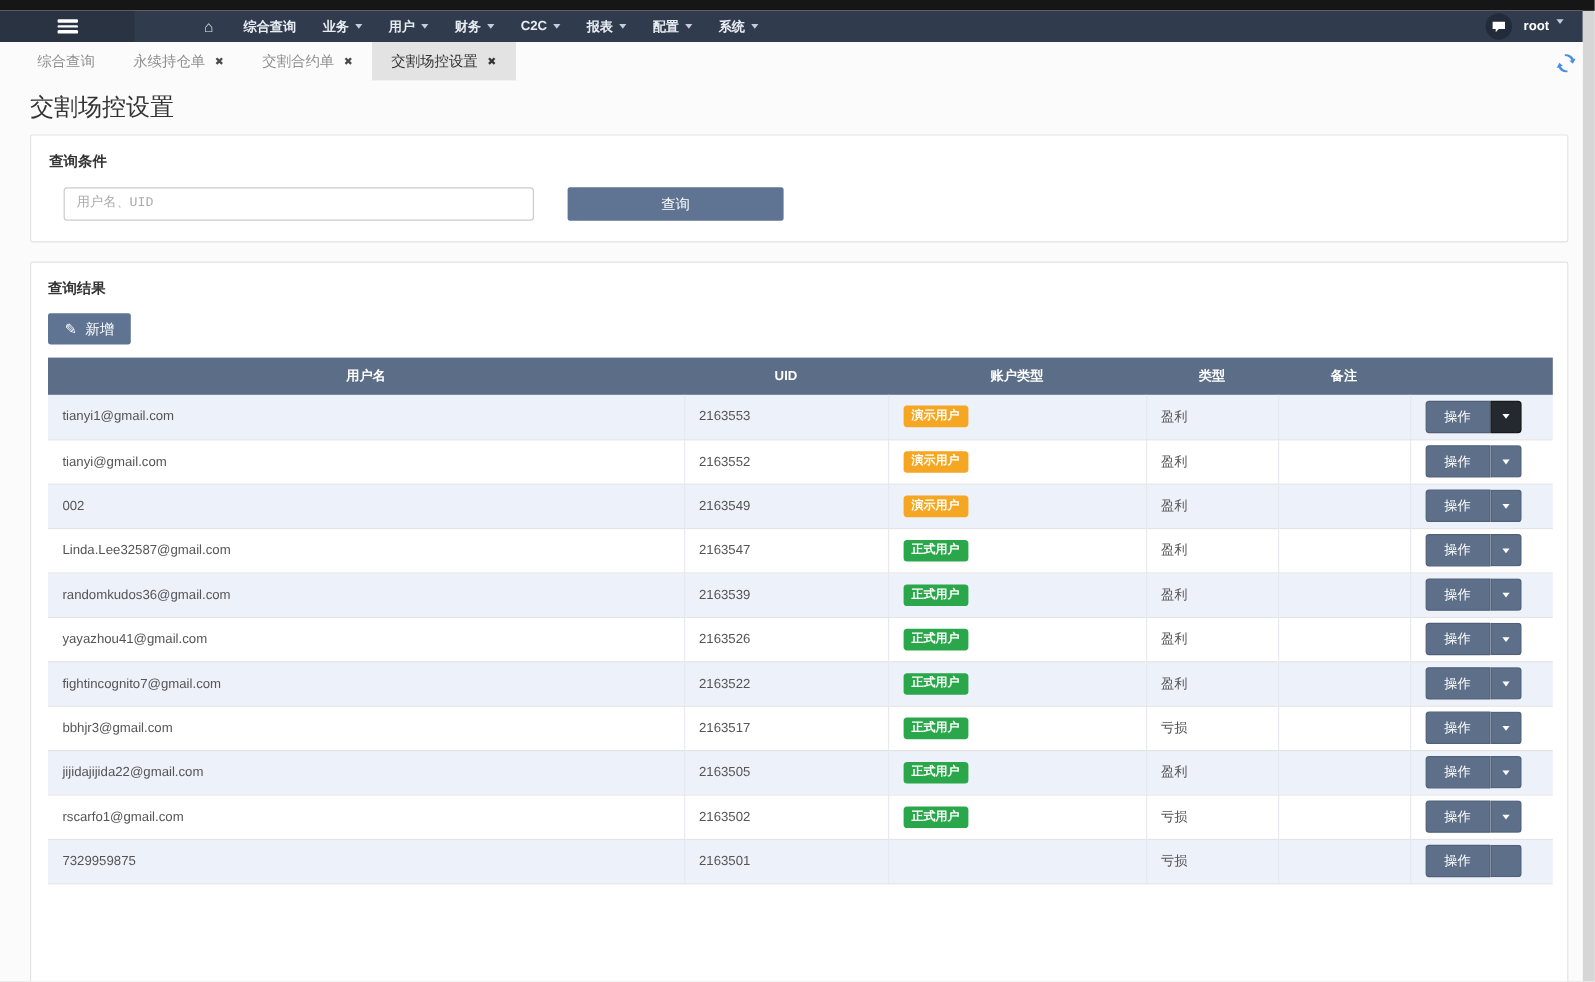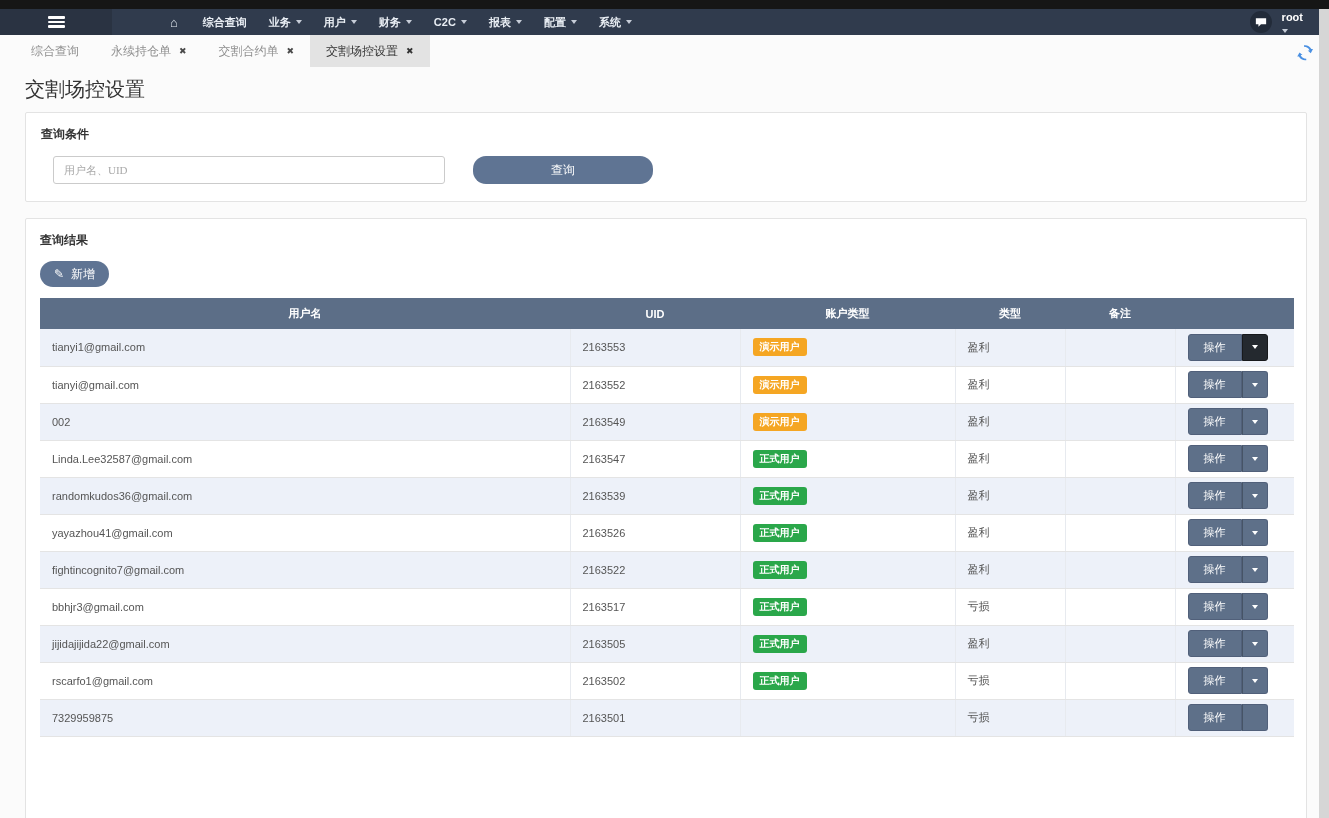--- a/index.html
+++ b/index.html
@@ -11,41 +11,41 @@
   
   .navbar { height:26px; background:#303b4d; display:flex; align-items:stretch; }
   .brand { width:112px; background:#2a3342; display:flex; align-items:center; justify-content:center; cursor:pointer; }
   .hamburger span { display:block; width:17px; height:2.5px; background:#fff; border-radius:1px; margin:2px 0; }
   .nav-menu { display:flex; align-items:center; margin-left:58px; gap:0; }
   .home-glyph { color:#dfe5ec; font-size:13px; margin-right:14px; cursor:pointer; line-height:1; }
   .nav-item { display:flex; align-items:center; gap:5px; color:#e8edf3; font-size:11px; font-weight:bold; padding:0 11px; cursor:pointer; height:26px; }
   .tri-down { width:0; height:0; border-left:3.5px solid transparent; border-right:3.5px solid transparent; border-top:4px solid #c6cdd8; }
   .nav-right { margin-left:auto; display:flex; align-items:center; gap:10px; padding-right:16px; }
   .chat-circle { width:22px; height:22px; border-radius:50%; background:#222b39; display:flex; align-items:center; justify-content:center; cursor:pointer; }
-  .user-menu { display:flex; align-items:flex-start; gap:6px; cursor:pointer;flex-direction:column; }
+  .user-menu { display:flex; align-items:flex-start; gap:6px; cursor:pointer; }
   .user-name { color:#fff; font-size:11px; font-weight:bold; }
 
   
   .tabstrip { height:32px; display:flex; align-items:stretch; padding-left:15px; position:relative; background:#fbfbfb; }
   .tab { display:flex; align-items:center; padding:0 16px; font-size:12px; color:#8e8e8e; cursor:pointer; gap:8px; }
   .tab.active { background:#e3e3e3; color:#333; }
   .tab-close { font-size:9px; color:#4a4a4a; line-height:1; cursor:pointer; }
   .tab.active .tab-close { color:#333; }
   .refresh-btn { position:absolute; right:6px; top:8px; cursor:pointer; width:18px; height:18px; }
 
   
   .page-title { font-size:20px; color:#333; font-weight:500; margin:9px 0 9px 25px; }
   .panel { background:#fff; border:1px solid #e3e3e3; border-radius:2px; width:1282px; margin-left:25px; }
   .panel-label { font-size:12px; font-weight:bold; color:#333; }
 
   .query-panel { padding:13px 15px 17px 15px; }
   .query-row { display:flex; align-items:center; margin-top:13px; padding-left:12px; }
-  .query-input { width:392px; height:28px; border:1px solid #cbcbcb; border-radius:3px; padding:0 10px; font-size:11px; color:#555; font-family:Liberation Serif, serif; outline:none; }
+  .query-input { width:392px; height:28px; border:1px solid #cbcbcb; border-radius:3px; padding:0 10px; font-size:11px; color:#555; font-family:Liberation Mono, monospace; outline:none; }
   .query-input::placeholder { color:#a9a9a9; }
-  .btn-primary { height:28px; background:#5f7493; color:#fff; border:none; border-radius:13px; font-size:12px; cursor:pointer; font-family:"Liberation Sans",sans-serif; }
+  .btn-primary { height:28px; background:#5f7493; color:#fff; border:none; border-radius:2px; font-size:12px; cursor:pointer; font-family:"Liberation Sans",sans-serif; }
   .btn-search { width:180px; margin-left:28px; }
 
   .results-panel { margin-top:16px; padding:13px 14px 20px 14px; height:646px; }
   .btn-add { margin-top:12px; padding:0 14px; display:inline-flex; align-items:center; gap:7px; height:26px; }
   .pencil-glyph { font-size:12px; line-height:1; }
 
   
   table { width:100%; border-collapse:collapse; table-layout:fixed; margin-top:11px; }
   thead th { background:#5c6e87; color:#fff; font-size:11px; font-weight:bold; text-align:center; padding:8px 12px; }
   tbody td { font-size:11px; color:#555; padding:0 12px; height:37px; border-bottom:1px solid #e4e4e4; border-right:1px solid #e7eaef; overflow:hidden; white-space:nowrap; }

